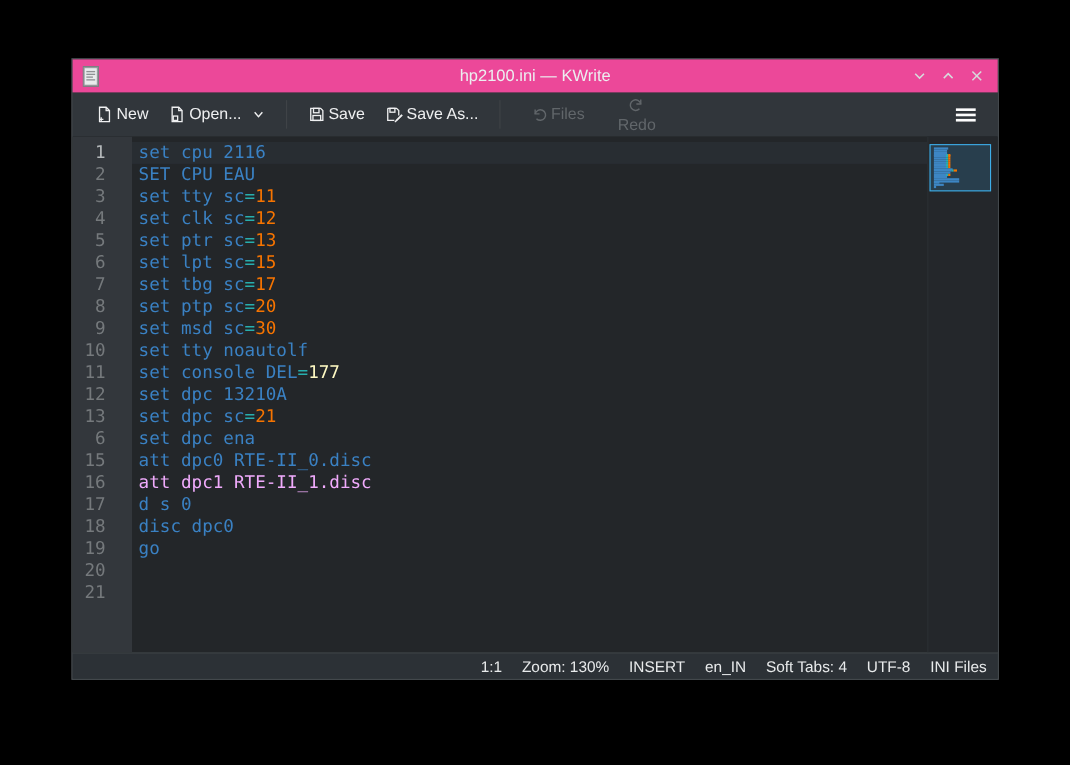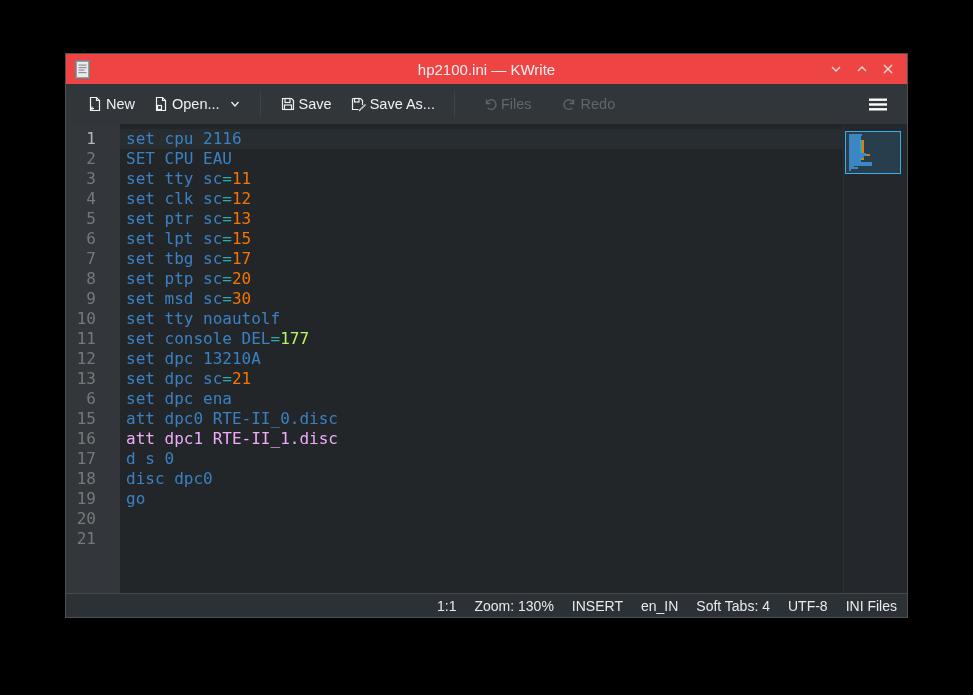--- a/index.html
+++ b/index.html
@@ -2,21 +2,21 @@
 <html><head>
 <meta charset="utf-8">
 <style>
   html,body{margin:0;padding:0;background:#000;width:973px;height:695px;overflow:hidden;
     font-family:"Liberation Sans",sans-serif;}
   #window{position:absolute;left:65px;top:53px;width:843px;height:565px;
     background:#31363b;border:1px solid #4c5054;box-sizing:border-box;
     display:flex;flex-direction:column;}
   
   #titlebar{height:30px;flex:0 0 30px;display:flex;align-items:center;position:relative;
-    background:#ef4444;}
+    background:#ec4899;}
   #window-icon{margin-left:9px;display:flex;align-items:center;}
   #window-title{position:absolute;left:0;right:0;text-align:center;color:#eceff0;
     font-size:15px;pointer-events:none;}
   #window-controls{margin-left:auto;display:flex;align-items:center;gap:9px;padding-right:11px;}
   .winctl{width:17px;height:17px;display:flex;align-items:center;justify-content:center;
     color:#d7dadc;background:transparent;border:none;padding:0;}
   
   #toolbar{height:40px;flex:0 0 40px;display:flex;align-items:center;background:#31363b;}
   .tbtn{display:flex;align-items:center;gap:3px;color:#eff0f1;font-size:14.5px;
     padding:7px 9px;border-radius:3px;background:transparent;border:none;
@@ -132,21 +132,21 @@
     <div class="tb-sep"></div>
 
     <button class="tbtn disabled" style="margin-left:8px;">
       <svg width="16" height="16" viewBox="0 0 16 16" fill="none" stroke="currentColor" stroke-width="1.3">
         <path d="M4.5 7.5 a4.8 4.8 0 1 1 1.2 4.4"></path>
         <polyline points="4.5,3.5 4.5,7.5 8.5,7.5"></polyline>
       </svg>
       <span>Files</span>
     </button>
 
-    <button class="tbtn disabled" style="margin-left:12px;">
+    <button class="tbtn disabled" style="margin-left:12px;flex-direction:column;">
       <svg width="16" height="16" viewBox="0 0 16 16" fill="none" stroke="currentColor" stroke-width="1.3">
         <path d="M11.5 7.5 a4.8 4.8 0 1 0 -1.2 4.4"></path>
         <polyline points="11.5,3.5 11.5,7.5 7.5,7.5"></polyline>
       </svg>
       <span>Redo</span>
     </button>
 
     <button id="menu-button">
       <svg width="20" height="15" viewBox="0 0 20 15">
         <rect x="1" y="1.5" width="18" height="2.4" fill="currentColor"></rect>
@@ -184,21 +184,21 @@
         <div class="code-line current"><span style="color: rgb(58, 129, 195);">set cpu 2116</span></div>
         <div class="code-line"><span style="color: rgb(58, 129, 195);">SET CPU EAU</span></div>
         <div class="code-line"><span style="color: rgb(58, 129, 195);">set tty sc</span><span style="color: rgb(39, 174, 174);">=</span><span style="color: rgb(246, 116, 0);">11</span></div>
         <div class="code-line"><span style="color: rgb(58, 129, 195);">set clk sc</span><span style="color: rgb(39, 174, 174);">=</span><span style="color: rgb(246, 116, 0);">12</span></div>
         <div class="code-line"><span style="color: rgb(58, 129, 195);">set ptr sc</span><span style="color: rgb(39, 174, 174);">=</span><span style="color: rgb(246, 116, 0);">13</span></div>
         <div class="code-line"><span style="color: rgb(58, 129, 195);">set lpt sc</span><span style="color: rgb(39, 174, 174);">=</span><span style="color: rgb(246, 116, 0);">15</span></div>
         <div class="code-line"><span style="color: rgb(58, 129, 195);">set tbg sc</span><span style="color: rgb(39, 174, 174);">=</span><span style="color: rgb(246, 116, 0);">17</span></div>
         <div class="code-line"><span style="color: rgb(58, 129, 195);">set ptp sc</span><span style="color: rgb(39, 174, 174);">=</span><span style="color: rgb(246, 116, 0);">20</span></div>
         <div class="code-line"><span style="color: rgb(58, 129, 195);">set msd sc</span><span style="color: rgb(39, 174, 174);">=</span><span style="color: rgb(246, 116, 0);">30</span></div>
         <div class="code-line"><span style="color: rgb(58, 129, 195);">set tty noautolf</span></div>
-        <div class="code-line"><span style="color: rgb(58, 129, 195);">set console DEL</span><span style="color: rgb(39, 174, 174);">=</span><span style="color: #bef264;">177</span></div>
+        <div class="code-line"><span style="color: rgb(58, 129, 195);">set console DEL</span><span style="color: rgb(39, 174, 174);">=</span><span style="color: #fef9c3;">177</span></div>
         <div class="code-line"><span style="color: rgb(58, 129, 195);">set dpc 13210A</span></div>
         <div class="code-line"><span style="color: rgb(58, 129, 195);">set dpc sc</span><span style="color: rgb(39, 174, 174);">=</span><span style="color: rgb(246, 116, 0);">21</span></div>
         <div class="code-line"><span style="color: rgb(58, 129, 195); text-align: right;">set dpc ena</span></div>
         <div class="code-line"><span style="color: rgb(58, 129, 195);">att dpc0 RTE-II_0.disc</span></div>
         <div class="code-line"><span style="color: #f0abfc;">att dpc1 RTE-II_1.disc</span></div>
         <div class="code-line"><span style="color: rgb(58, 129, 195);">d s 0</span></div>
         <div class="code-line"><span style="color: rgb(58, 129, 195);">disc dpc0</span></div>
         <div class="code-line"><span style="color: rgb(58, 129, 195);">go</span></div>
         <div class="code-line"></div>
       </div>

